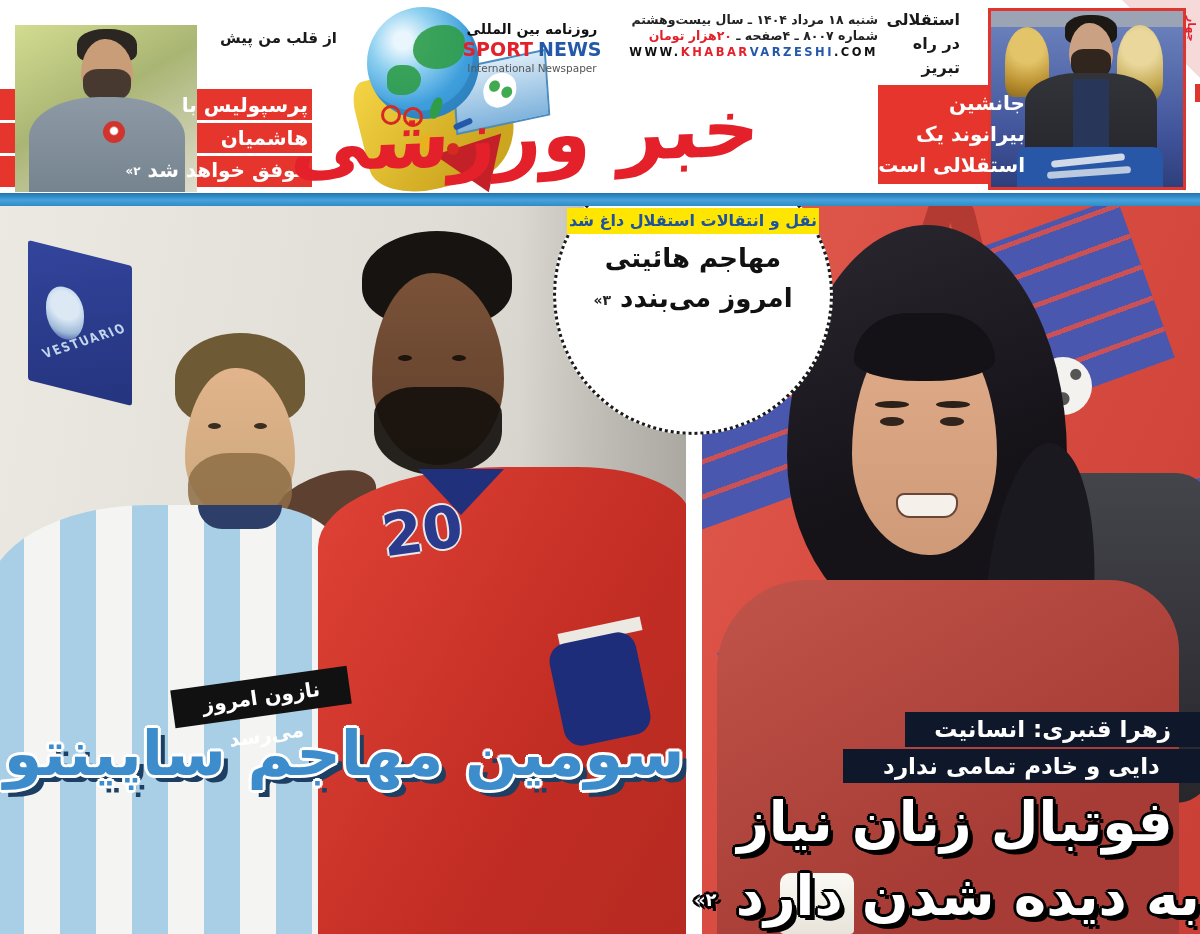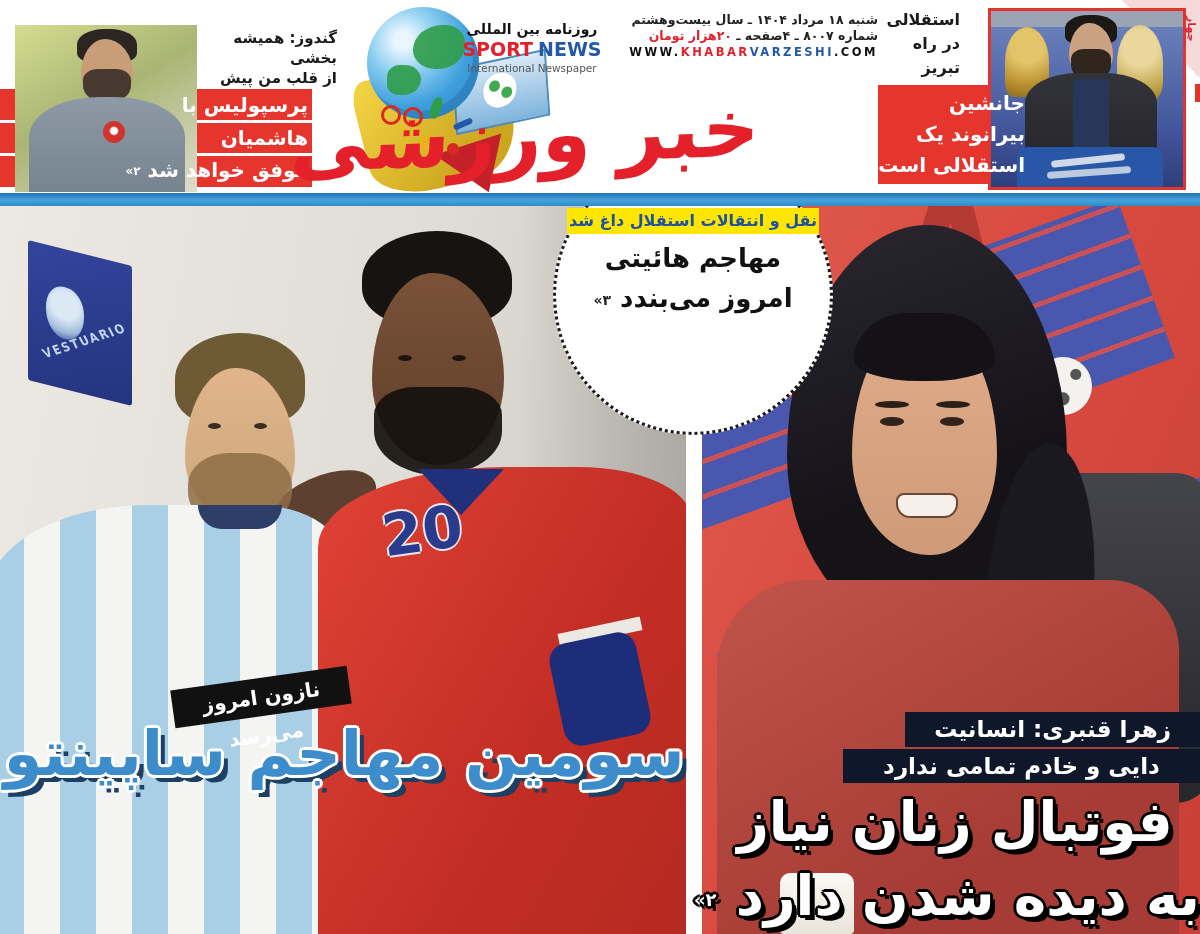--- a/index.html
+++ b/index.html
@@ -177,21 +177,20 @@
                   border-radius:46% 54% 48% 52% / 58% 58% 44% 44%;"></div>
       <div class="abs" style="left:68px;top:44px;width:48px;height:34px;background:#3a2f28;opacity:.9;
                   border-radius:35% 35% 55% 55%;"></div>
       <div class="abs" style="left:14px;top:72px;width:156px;height:95px;background:linear-gradient(#8d9aa6,#76848f);
                   border-radius:45% 45% 0 0 / 40px 40px;"></div>
       <div class="abs" style="left:88px;top:96px;width:22px;height:22px;border-radius:50%;
                   background:radial-gradient(circle at 50% 45%,#fff 20%,#d0342c 30%,#d0342c 75%,#fff 80%);"></div>
     </div>
 
     <div class="abs kicker-black" style="left:195px;top:28px;width:142px;font-size:15px;line-height:20px;z-index:3;">
-      <div>گندوز: همیشه بخشی</div>
       <div>از قلب من پیش</div>
     </div>
 
     <div class="abs strip-text" style="left:100px;top:89px;width:208px;font-size:20px;line-height:32.5px;z-index:3;">
       <div>پرسپولیس با</div>
       <div>هاشمیان</div>
       <div>
         <span>موفق خواهد شد</span>
         <span class="pref" dir="ltr" style="font-size:12px;">«۲</span>
       </div>

